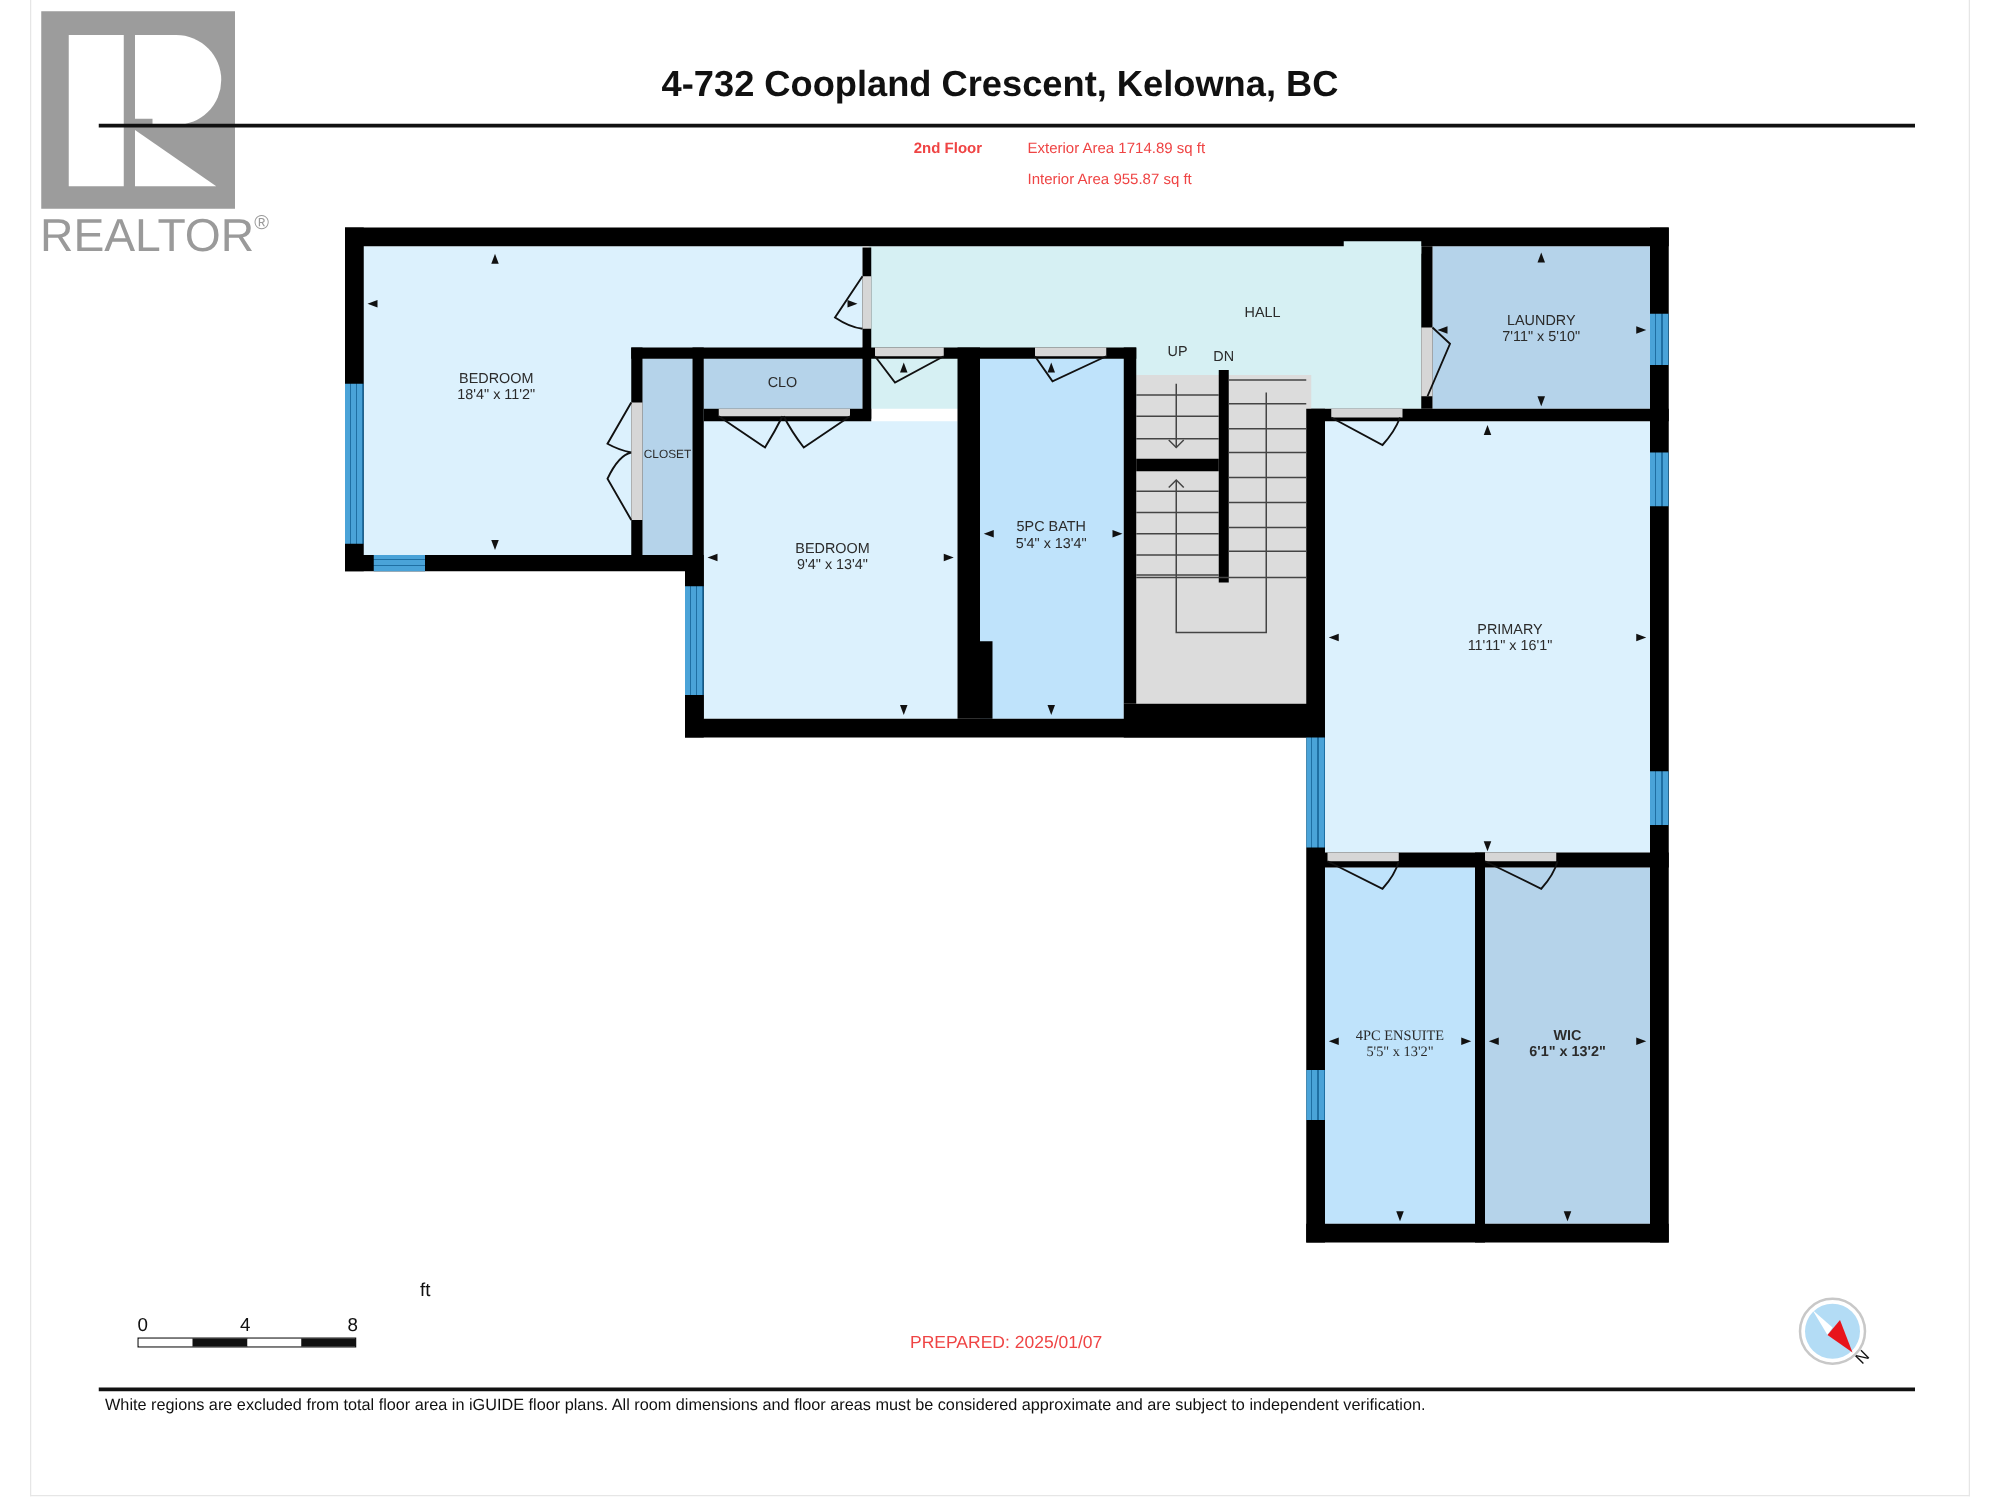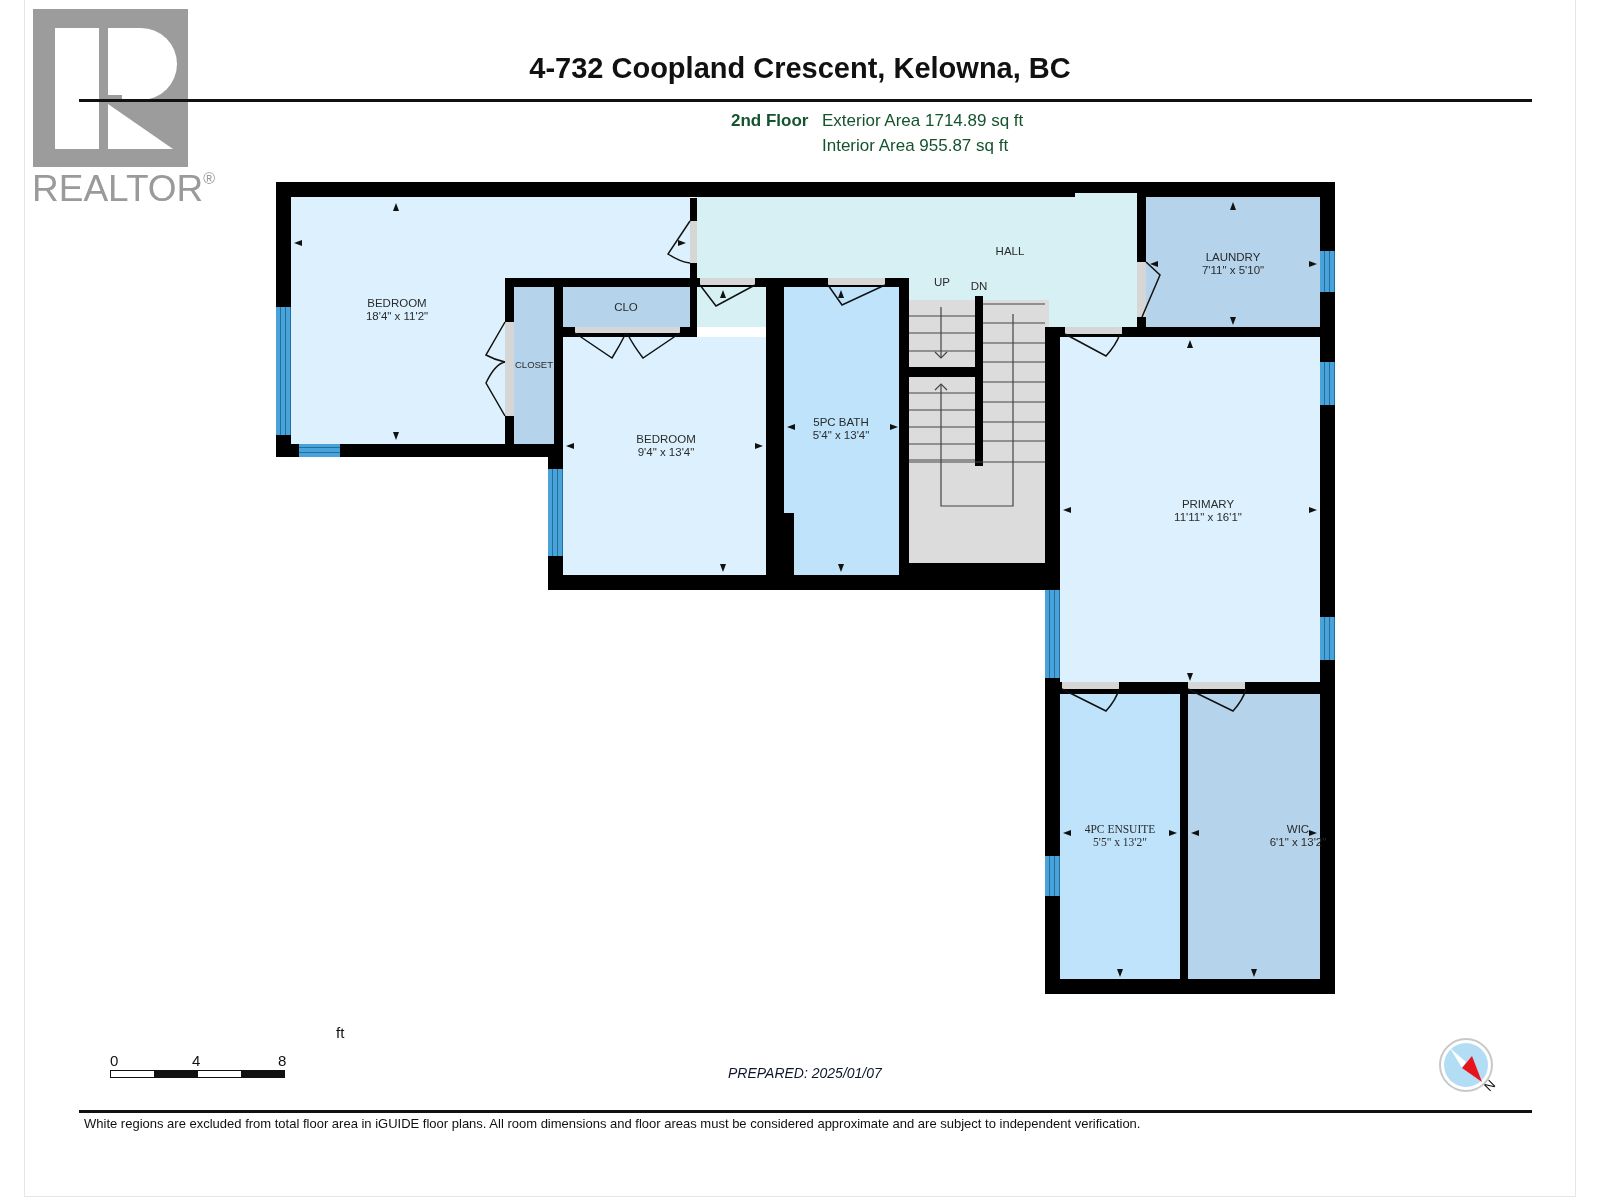--- a/index.html
+++ b/index.html
@@ -4,35 +4,35 @@
 <style>
   html,body{margin:0;padding:0;background:#fff;}
   body{width:1600px;height:1200px;position:relative;overflow:hidden;font-family:"Liberation Sans",sans-serif;color:#222;}
   .abs{position:absolute;}
   .frame{position:absolute;left:24px;top:0;width:1552px;height:1197px;border:1px solid #e6e6e6;border-top:none;box-sizing:border-box;}
   .logo{position:absolute;left:33px;top:9px;width:155px;height:158px;background:#9c9c9c;}
   .logo-text{position:absolute;left:32px;top:168px;font-size:37px;color:#9a9a9a;letter-spacing:0px;}
   .logo-text sup{font-size:16px;vertical-align:top;position:relative;top:2px;}
   .title{position:absolute;left:0;width:1600px;top:52px;text-align:center;font-weight:bold;font-size:29px;color:#111;}
   .rule{position:absolute;background:#111;}
-  .sub{position:absolute;font-size:17px;color:#14532d;}
+  .sub{position:absolute;font-size:12px;color:#ef4444;}
   .room{position:absolute;}
   .rlabel{position:absolute;text-align:center;font-size:11.5px;line-height:13px;color:#2b2b2b;transform:translate(-50%,-50%);white-space:nowrap;}
   .wall{position:absolute;background:#000;}
   .win{position:absolute;background:#4aa3d8;}
   .winv{background:repeating-linear-gradient(90deg,#4aa3d8 0 4px,#1f6fa3 4px 5px);}
   .winh{background:repeating-linear-gradient(0deg,#4aa3d8 0 4px,#1f6fa3 4px 5px);}
   .gap{position:absolute;background:#d6d6d6;}
   .arrow{position:absolute;width:0;height:0;}
   .up{border-left:3px solid transparent;border-right:3px solid transparent;border-bottom:8px solid #111;}
   .dn{border-left:3px solid transparent;border-right:3px solid transparent;border-top:8px solid #111;}
   .lf{border-top:3px solid transparent;border-bottom:3px solid transparent;border-right:8px solid #111;}
   .rt{border-top:3px solid transparent;border-bottom:3px solid transparent;border-left:8px solid #111;}
   .footer-text{position:absolute;left:84px;top:1116px;font-size:13px;color:#111;}
-  .prepared{position:absolute;left:728px;top:1065px;font-size:14px;color:#0f172a;font-style:italic;}
+  .prepared{position:absolute;left:728px;top:1065px;font-size:14px;color:#ef4444;}
   .scale-num{position:absolute;font-size:15px;color:#111;}
 </style>
 </head>
 <body>
 
 <div class="frame"></div>
 
 <div class="logo">
   <svg width="155" height="158" viewBox="0 0 155 158">
     <rect x="22" y="19" width="44" height="121" fill="#fff"></rect>
@@ -187,21 +187,21 @@
       <div>7'11" x 5'10"</div>
   </div>
   <div class="rlabel" style="left:1190px;top:511px;margin-left:18px;">
     <div>PRIMARY</div>
       <div>11'11" x 16'1"</div>
   </div>
   <div class="rlabel" style="left:1120px;top:836px;font-family:Liberation Serif, serif;">
     <div>4PC ENSUITE</div>
       <div>5'5" x 13'2"</div>
   </div>
-  <div class="rlabel" style="left:1298px;top:836px;">
+  <div class="rlabel" style="left:1254px;top:836px;font-weight:bold;">
     <div>WIC</div>
       <div>6'1" x 13'2"</div>
   </div>
 
   <div class="arrow up" style="left:393px;top:203px;"></div>
   <div class="arrow dn" style="left:393px;top:432px;"></div>
   <div class="arrow lf" style="left:294px;top:240px;"></div>
   <div class="arrow rt" style="left:678px;top:240px;"></div>
   <div class="arrow lf" style="left:566px;top:443px;"></div>
   <div class="arrow rt" style="left:755px;top:443px;"></div>

